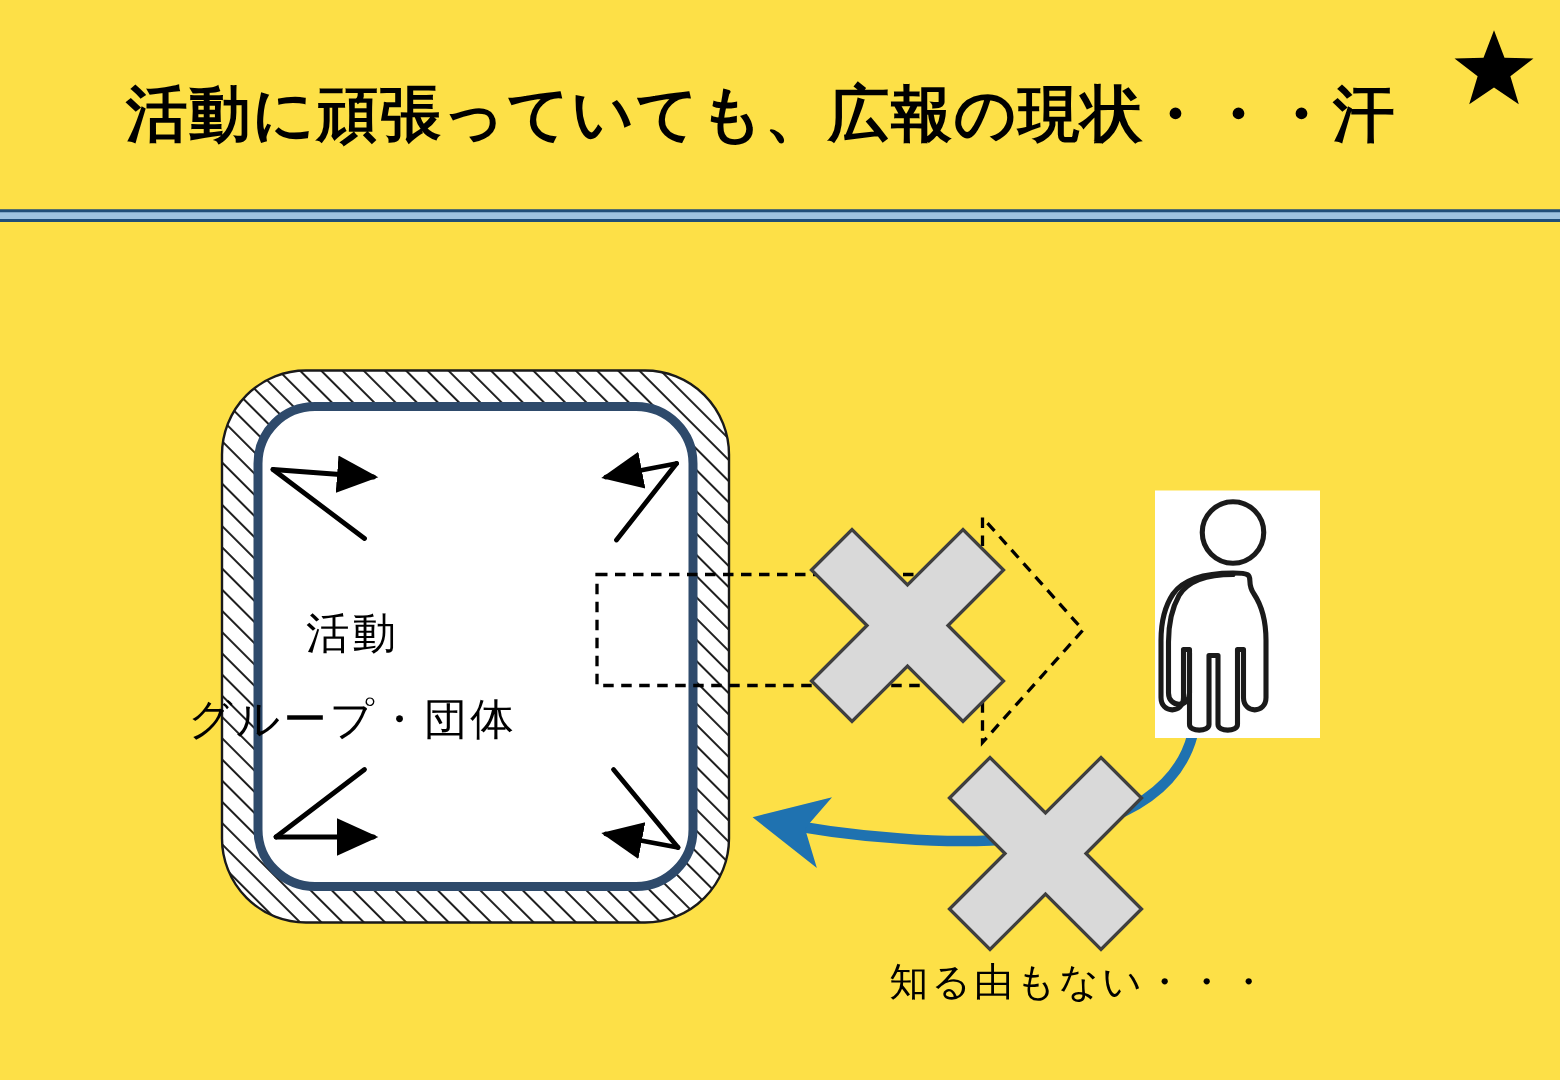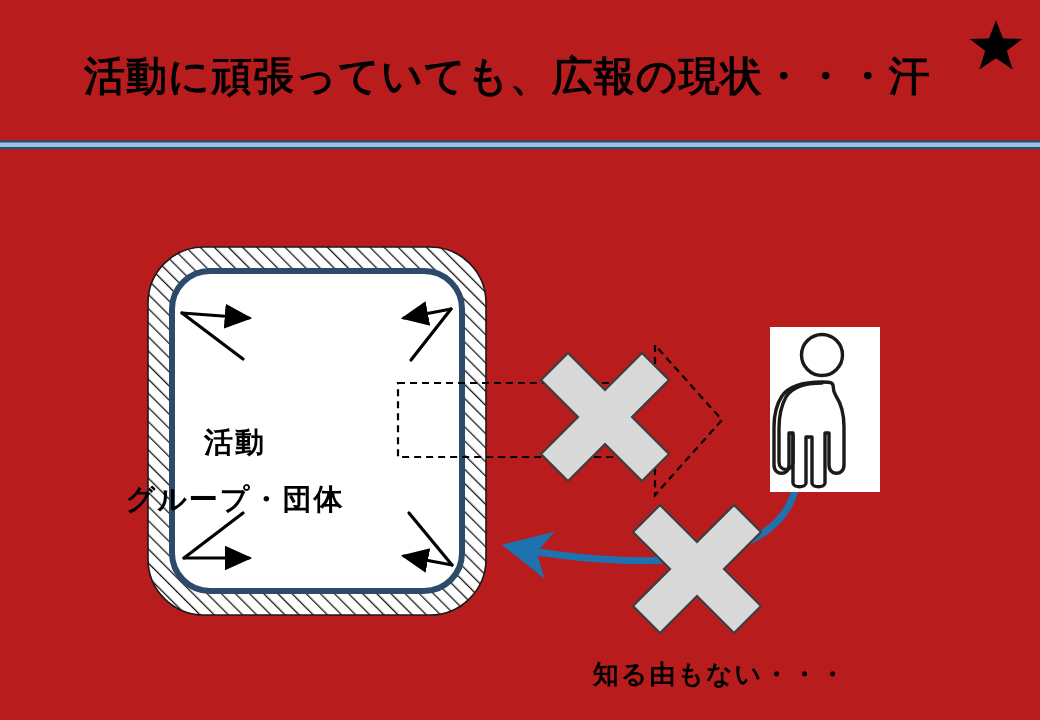--- a/index.html
+++ b/index.html
@@ -8,21 +8,21 @@
     padding: 0;
     background: #ffffff;
   }
   body {
     font-family: "Liberation Sans", "DejaVu Sans", sans-serif;
   }
   #slide {
     position: relative;
     width: 1040px;
     height: 720px;
-    background: #b91c1c;
+    background: #fde047;
     overflow: hidden;
   }
 
   
   #slide-title {
     position: absolute;
     left: 84px;
     top: 54px;
     font-size: 41px;
     font-weight: bold;
@@ -56,23 +56,22 @@
     width: 1040px;
     height: 573px;
   }
   #diagram > svg {
     display: block;
   }
 
   .dg-label {
     position: absolute;
     color: #000000;
-    font-weight: bold;
+    font-weight: normal;
     white-space: nowrap;
-    margin-top: 20px;
   }
   #box-label-1 {
     left: 0px;
     top: 256px;
     width: 470px;
     text-align: center;
     font-size: 29px;
     letter-spacing: 2px;
   }
   #box-label-2 {

